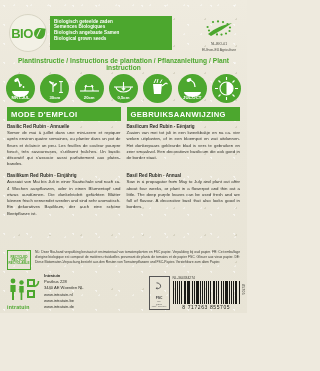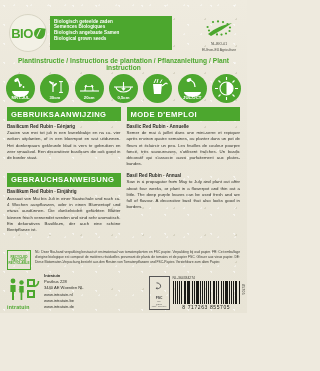--- a/index.html
+++ b/index.html
@@ -234,37 +234,36 @@
         <path d="M14.5 8 a6.5 6.5 0 0 1 0 13 z" fill="#fff"></path>
       </svg>
       <span class="ic-lab"></span>
     </div>
   </div>
 
   <div class="grid">
 
     <div class="col">
       <div class="blk">
+        <div class="sec-head">MODE D'EMPLOI</div>
+        <div class="sec-sub">Basilic Red Rubin - Annuelle</div>
+        <div class="sec-body">Semer de mai à juillet dans une mini-serre et repiquer après environ quatre semaines, ou planter dans un pot de fleurs et éclaircir un peu. Les feuilles de couleur pourpre foncé, très savoureuses, s'utilisent fraîches. Un basilic décoratif qui s'associe aussi parfaitement aux plates-bandes.</div>
+      </div>
+    </div>
+
+    <div class="col">
+      <div class="blk">
         <div class="sec-head">GEBRUIKSAANWIJZING</div>
         <div class="sec-sub">Basilicum Red Rubin - Eénjarig</div>
         <div class="sec-body">Zaaien van mei tot juli in een kweekbakje en na ca. vier weken uitplanten, of in een bloempot en wat uitdunnen. Het donkerpaars gekleurde blad is vers te gebruiken en zeer smaakvol. Een decoratieve basilicum die ook goed in de border staat.</div>
       </div>
     </div>
 
     <div class="col">
       <div class="blk">
-        <div class="sec-head">MODE D'EMPLOI</div>
-        <div class="sec-sub">Basilic Red Rubin - Annuelle</div>
-        <div class="sec-body">Semer de mai à juillet dans une mini-serre et repiquer après environ quatre semaines, ou planter dans un pot de fleurs et éclaircir un peu. Les feuilles de couleur pourpre foncé, très savoureuses, s'utilisent fraîches. Un basilic décoratif qui s'associe aussi parfaitement aux plates-bandes.</div>
-      </div>
-    </div>
-
-    <div class="col">
-      <div class="blk">
-        <div class="sec-head">GEBRAUCHSANWEISUNG</div>
         <div class="sec-sub">Basilikum Red Rubin - Einjährig</div>
         <div class="sec-body">Aussaat von Mai bis Juli in einer Saatschale und nach ca. 4 Wochen auspflanzen, oder in einen Blumentopf und etwas ausdünnen. Die dunkelviolett gefärbten Blätter können frisch verwendet werden und sind sehr aromatisch. Ein dekoratives Basilikum, der auch eine schöne Beetpflanze ist.</div>
       </div>
     </div>
 
     <div class="col">
       <div class="blk">
         <div class="sec-sub">Basil Red Rubin - Annual</div>
         <div class="sec-body">Sow in a propagator from May to July and plant out after about four weeks, or plant in a flowerpot and thin out a little. The deep purple leaves can be used fresh and are full of flavour. A decorative basil that also looks good in borders.</div>
       </div>

